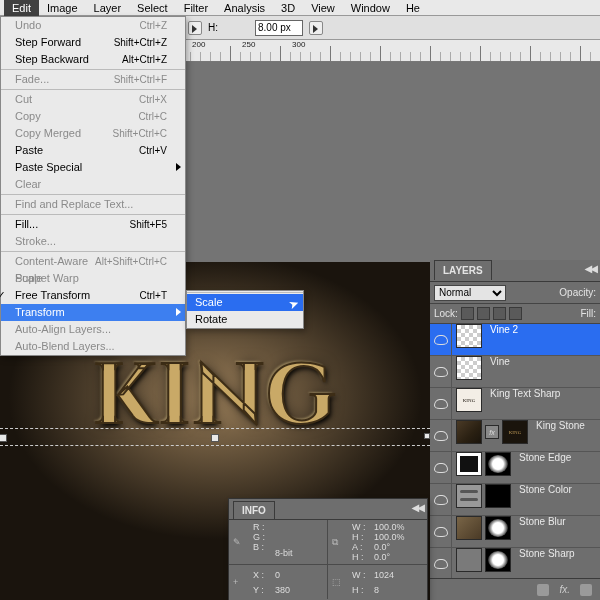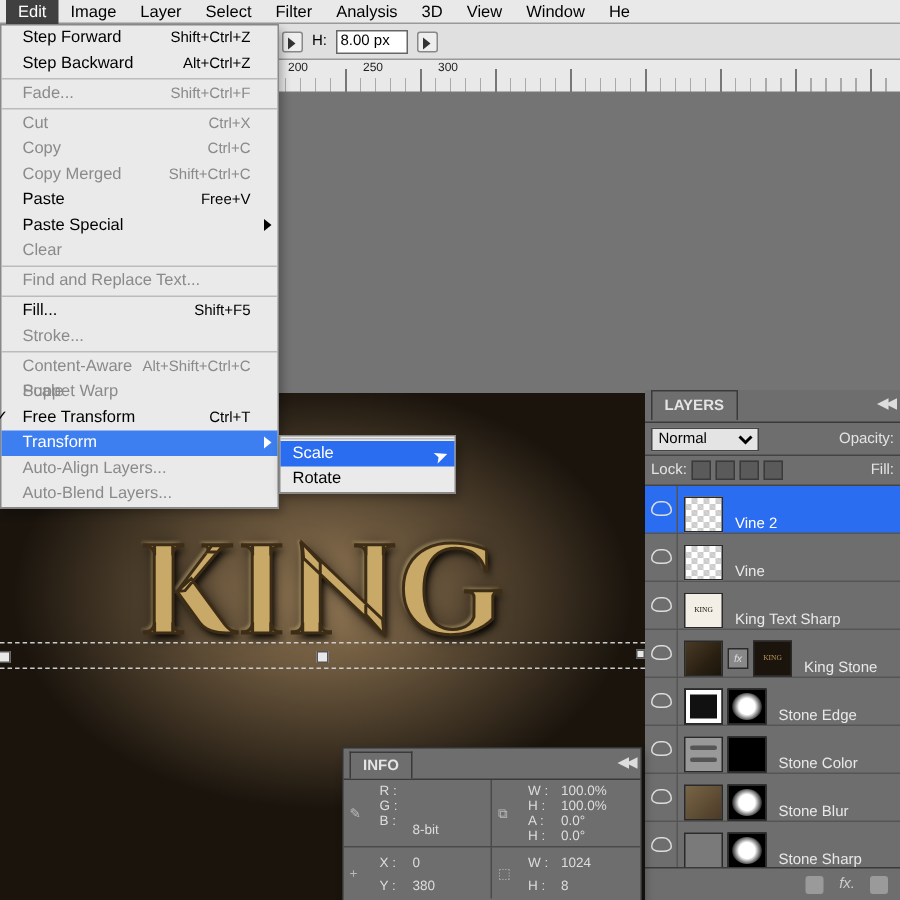--- a/index.html
+++ b/index.html
@@ -6,21 +6,21 @@
   body { width:600px; height:600px; background:#888; overflow:hidden; font-size:11px; color:#000; position:relative; }
 
   
   .menubar { position:absolute; top:0; left:0; right:0; height:16px; background:#e9e9e9; border-bottom:1px solid #999; z-index:60; display:flex; padding-left:4px;}
   .menubar span { padding:2px 8px; height:16px; line-height:12px; }
   .menubar span.active { background:#404040; color:#fff; }
 
   
   .optionsbar { position:absolute; top:16px; left:180px; right:0; height:24px; background:#e0e0e0; border-bottom:1px solid #999; z-index:40; display:flex; align-items:center; padding-left:8px; gap:6px;}
   .optionsbar .height-label { font-size:10px; }
-  .optionsbar input[type=text]{ width:48px; height:16px; font-size:10px; padding:0 2px; border:1px solid #666; background:#fff;}
+  .optionsbar input[type=text]{ width:48px; height:16px; font-size:10px; padding:0 2px; border:1px solid #666; background:#fff;margin-left:31px;}
   .optionsbar .arrowbtn{ width:14px; height:14px; background:#eee; border:1px solid #888; border-radius:2px; position:relative;}
   .optionsbar .arrowbtn::after{content:"";position:absolute;left:3px;top:3px;width:0;height:0;border-top:4px solid transparent;border-bottom:4px solid transparent;border-left:5px solid #333;}
 
   
   .ruler { position:absolute; top:40px; left:180px; right:0; height:22px; background:#e9e9e9; border-bottom:1px solid #777; z-index:40;
            background-image: repeating-linear-gradient(to right,#777 0,#777 1px,transparent 1px,transparent 50px),
                               repeating-linear-gradient(to right,#aaa 0,#aaa 1px,transparent 1px,transparent 10px);
            background-position:0 6px,0 12px; background-size:100% 16px,100% 10px; background-repeat:repeat-x,repeat-x;}
   .ruler .tick{ position:absolute; top:0; font-size:8px; color:#222; }
   .ruler .tick.t200{left:12px} .ruler .tick.t250{left:62px} .ruler .tick.t300{left:112px}
@@ -73,21 +73,21 @@
 
   
   .layers-panel{ position:absolute; top:260px; right:0; width:170px; bottom:0; background:#6e6e6e; z-index:50; display:flex; flex-direction:column; overflow:hidden;}
   .layers-panel .tabrow{height:22px;background:#6e6e6e;display:flex;align-items:flex-start;border-bottom:1px solid #3a3a3a; position:relative;}
   .layers-panel .tab{background:#6e6e6e;color:#e4e4e4;font-size:10px;font-weight:bold;padding:4px 8px;border:1px solid #3a3a3a;border-bottom:none;margin-left:4px}
   .layers-panel .toprow{height:22px;background:#6e6e6e;border-bottom:1px solid #444;display:flex;align-items:center;padding:0 4px;gap:4px;color:#e4e4e4;font-size:10px}
   .layers-panel select{font-size:10px;height:16px;width:72px;background:#e4e4e4;border:1px solid #444}
   .layers-panel .lockrow{height:20px;background:#6e6e6e;border-bottom:1px solid #444;display:flex;align-items:center;padding:0 4px;gap:3px;color:#e4e4e4;font-size:10px}
   .layers-panel .lockrow .ic{width:13px;height:13px;background:#5a5a5a;border:1px solid #3a3a3a;display:inline-block}
   .layers-panel .layers-list{flex:1;overflow:hidden;background:#6e6e6e}
-  .layer-row{height:32px;border-bottom:1px solid #555;display:flex;align-items:flex-end;color:#e8e8e8;font-size:10px}
+  .layer-row{height:32px;border-bottom:1px solid #555;display:flex;align-items:flex-start;color:#e8e8e8;font-size:10px}
   .layer-row.sel{background:#2a6df0;color:#fff}
   .layer-row .eye{width:22px;height:32px;border-right:1px solid #555;display:flex;align-items:center;justify-content:center}
   .layer-row .eye::after{content:"";width:12px;height:8px;border:1.5px solid #ddd;border-radius:70% 70% 70% 70%/110% 110% 60% 60%;display:block;position:relative}
   .layer-row .thumbs{display:flex;align-items:center;gap:3px;padding:0 4px}
   .layer-row .thumb{width:26px;height:24px;border:1px solid #2a2a2a;background:#fff}
   .layer-row .thumb.mask{background:#000;position:relative}
   .layer-row .thumb.mask.white::after{content:"";position:absolute;inset:2px;border-radius:50%;background:radial-gradient(circle,#fff 0%,#fff 40%,#000 80%)}
   .layer-row .thumb.trans{background-image:linear-gradient(45deg,#ccc 25%,transparent 25%,transparent 75%,#ccc 75%),linear-gradient(45deg,#ccc 25%,#fff 25%,#fff 75%,#ccc 75%);background-size:8px 8px;background-position:0 0,4px 4px}
   .layer-row .thumb.stone{background:linear-gradient(135deg,#4a3a26,#2a2012 60%,#1a140c)}
   .layer-row .thumb.stone2{background:linear-gradient(135deg,#796547,#4a3a26)}
@@ -150,20 +150,24 @@
 
 <div class="canvas-empty"></div>
 
 <div class="canvas-image">
   <div class="king-text">KING</div>
 </div>
 <div class="sel-line"></div>
 <div class="sel-right-handle"></div>
 
 <div class="dropdown">
+  <div class="row dis">
+      <span class="label">Undo</span>
+      <span class="short">Ctrl+Z</span>
+    </div>
   <div class="row">
       <span class="label">Step Forward</span>
       <span class="short">Shift+Ctrl+Z</span>
     </div>
   <div class="row">
       <span class="label">Step Backward</span>
       <span class="short">Alt+Ctrl+Z</span>
     </div>
   <div class="row sep"></div>
   <div class="row dis">
@@ -178,21 +182,21 @@
   <div class="row dis">
       <span class="label">Copy</span>
       <span class="short">Ctrl+C</span>
     </div>
   <div class="row dis">
       <span class="label">Copy Merged</span>
       <span class="short">Shift+Ctrl+C</span>
     </div>
   <div class="row">
       <span class="label">Paste</span>
-      <span class="short">Free+V</span>
+      <span class="short">Ctrl+V</span>
     </div>
   <div class="row">
       <span class="label">Paste Special</span>
       <span class="arrow"></span>
     </div>
   <div class="row dis">
       <span class="label">Clear</span>
     </div>
   <div class="row sep"></div>
   <div class="row dis">

